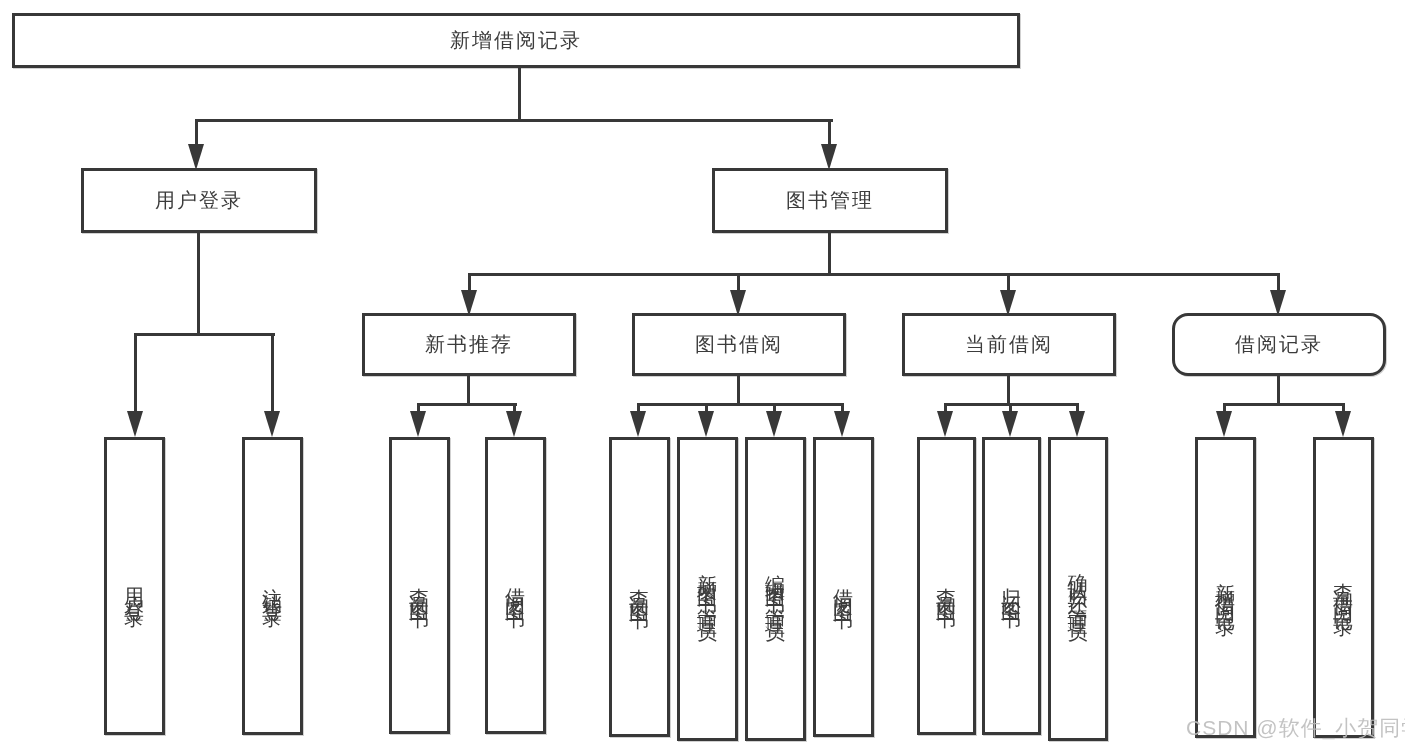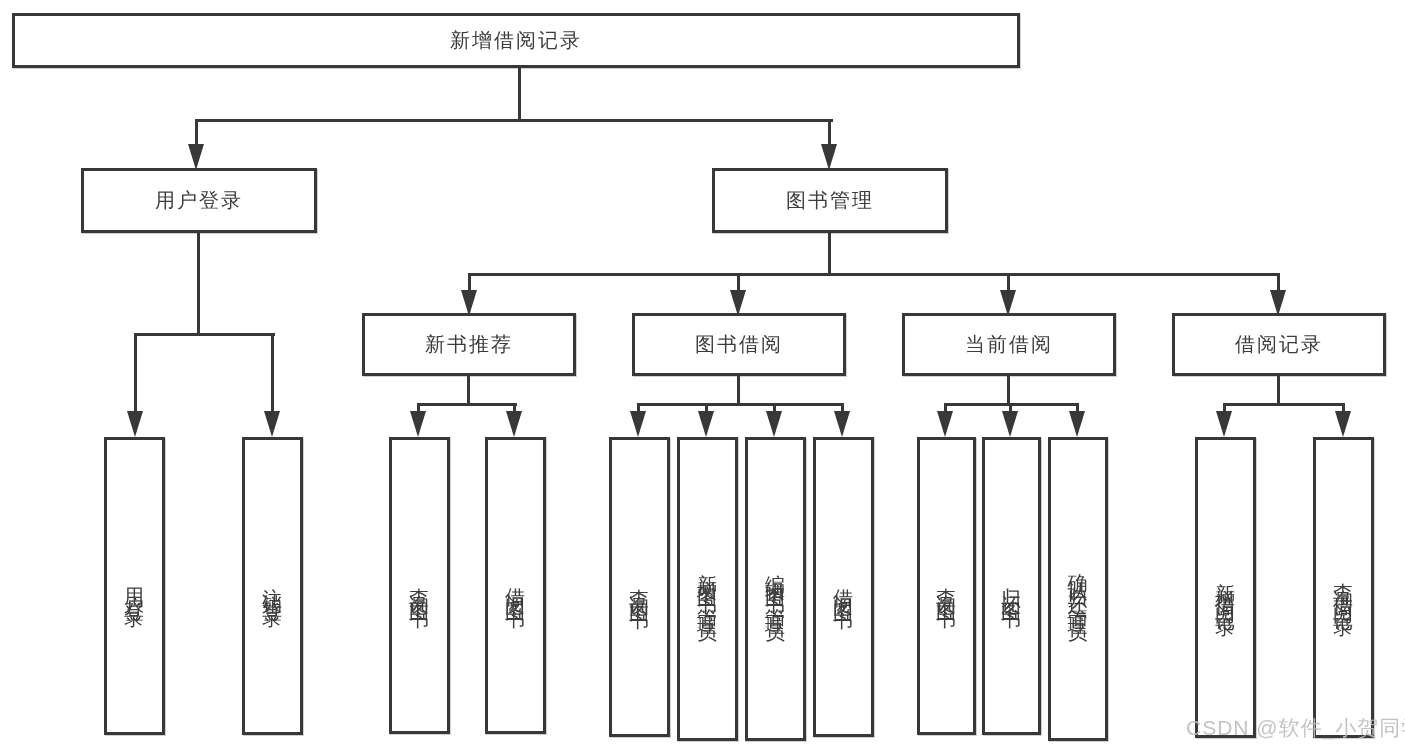--- a/index.html
+++ b/index.html
@@ -88,21 +88,21 @@
 
   <div class="node" style="left:362px;top:313px;width:214px;height:63px;">
     <span class="lbl">新书推荐</span>
   </div>
   <div class="node" style="left:632px;top:313px;width:214px;height:63px;">
     <span class="lbl">图书借阅</span>
   </div>
   <div class="node" style="left:902px;top:313px;width:214px;height:63px;">
     <span class="lbl">当前借阅</span>
   </div>
-  <div class="node" style="left:1172px;top:313px;width:214px;height:63px;">
+  <div class="node" style="left:1172px;top:313px;width:214px;height:63px;border-radius:16px;">
     <span class="lbl">借阅记录</span>
   </div>
 
   <div class="vline" style="left:467px;top:376px;height:30px;"></div>
   <div class="hline" style="left:417px;top:403px;width:100px;"></div>
   <div class="vline" style="left:417px;top:403px;height:10px;"></div>
   <div class="arr" style="left:410px;top:411px;"></div>
   <div class="vline" style="left:513px;top:403px;height:10px;"></div>
   <div class="arr" style="left:506px;top:411px;"></div>
 

